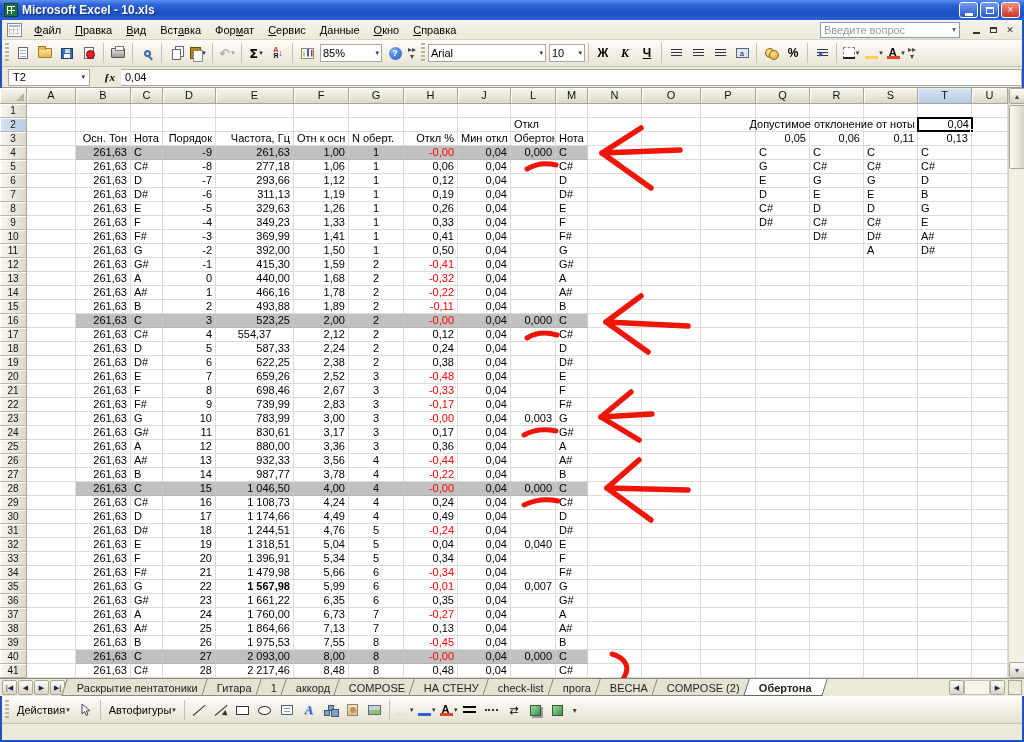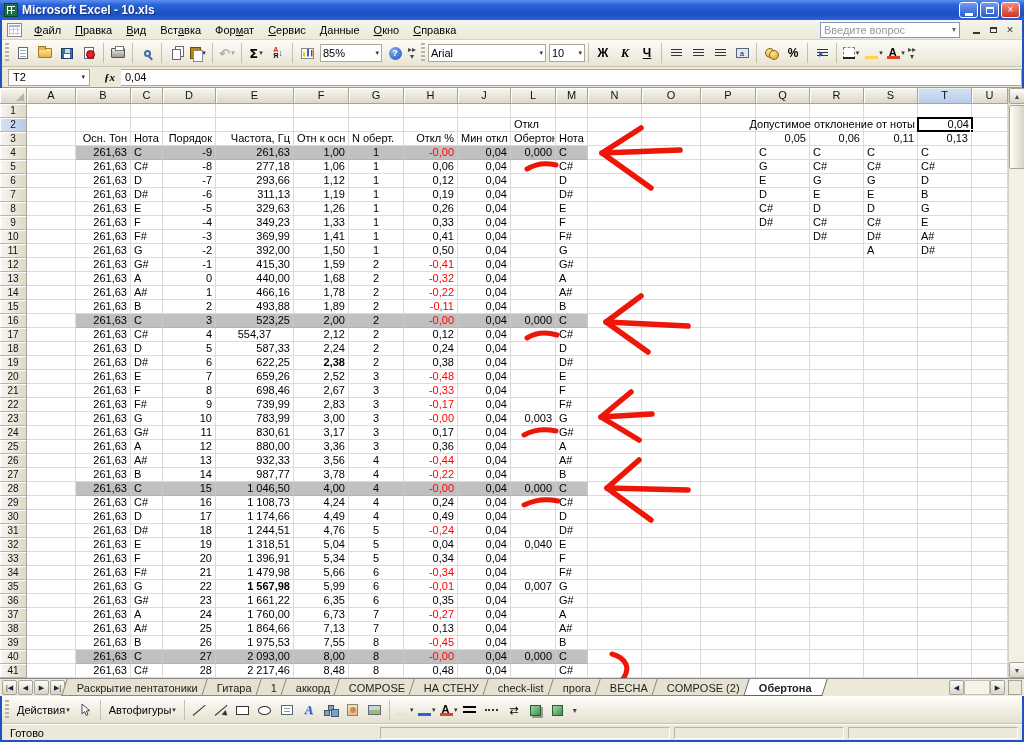--- a/index.html
+++ b/index.html
@@ -765,21 +765,21 @@
           <div class="c" style="width: 54px;"></div>
           <div class="c" style="width: 36px;"></div>
         </div>
         <div class="row">
           <div class="rh">19</div>
           <div class="c" style="width: 49px;"></div>
           <div class="c num" style="width: 55px;">261,63</div>
           <div class="c" style="width: 32px;">D#</div>
           <div class="c num" style="width: 53px;">6</div>
           <div class="c num" style="width: 78px;">622,25</div>
-          <div class="c num" style="width: 55px; font-weight: bold;">2,38</div>
+          <div class="c num" style="width: 55px;">2,38</div>
           <div class="c ctr" style="width: 55px;">2</div>
           <div class="c num" style="width: 54px;">0,38</div>
           <div class="c num" style="width: 53px;">0,04</div>
           <div class="c" style="width: 45px;"></div>
           <div class="c" style="width: 32px;">D#</div>
           <div class="c" style="width: 54px;"></div>
           <div class="c" style="width: 59px;"></div>
           <div class="c" style="width: 55px;"></div>
           <div class="c" style="width: 54px;"></div>
           <div class="c" style="width: 54px;"></div>
@@ -1419,20 +1419,14 @@
         <span class="sq3d shad"></span>
       </span>
     <span class="tbtn">
         <span class="sq3d"></span>
       </span>
     <span class="chev">
         <span>▾</span>
       </span>
   </div>
 
-  <div class="statusbar">
-    <span class="status-text">Готово</span>
-    <span class="spanel" style="margin-left:auto;width:290px"></span>
-    <span class="spanel" style="width:170px"></span>
-    <span class="spanel" style="width:170px;margin-right:4px"></span>
-  </div>
 
 </div>
 
 </body></html>

